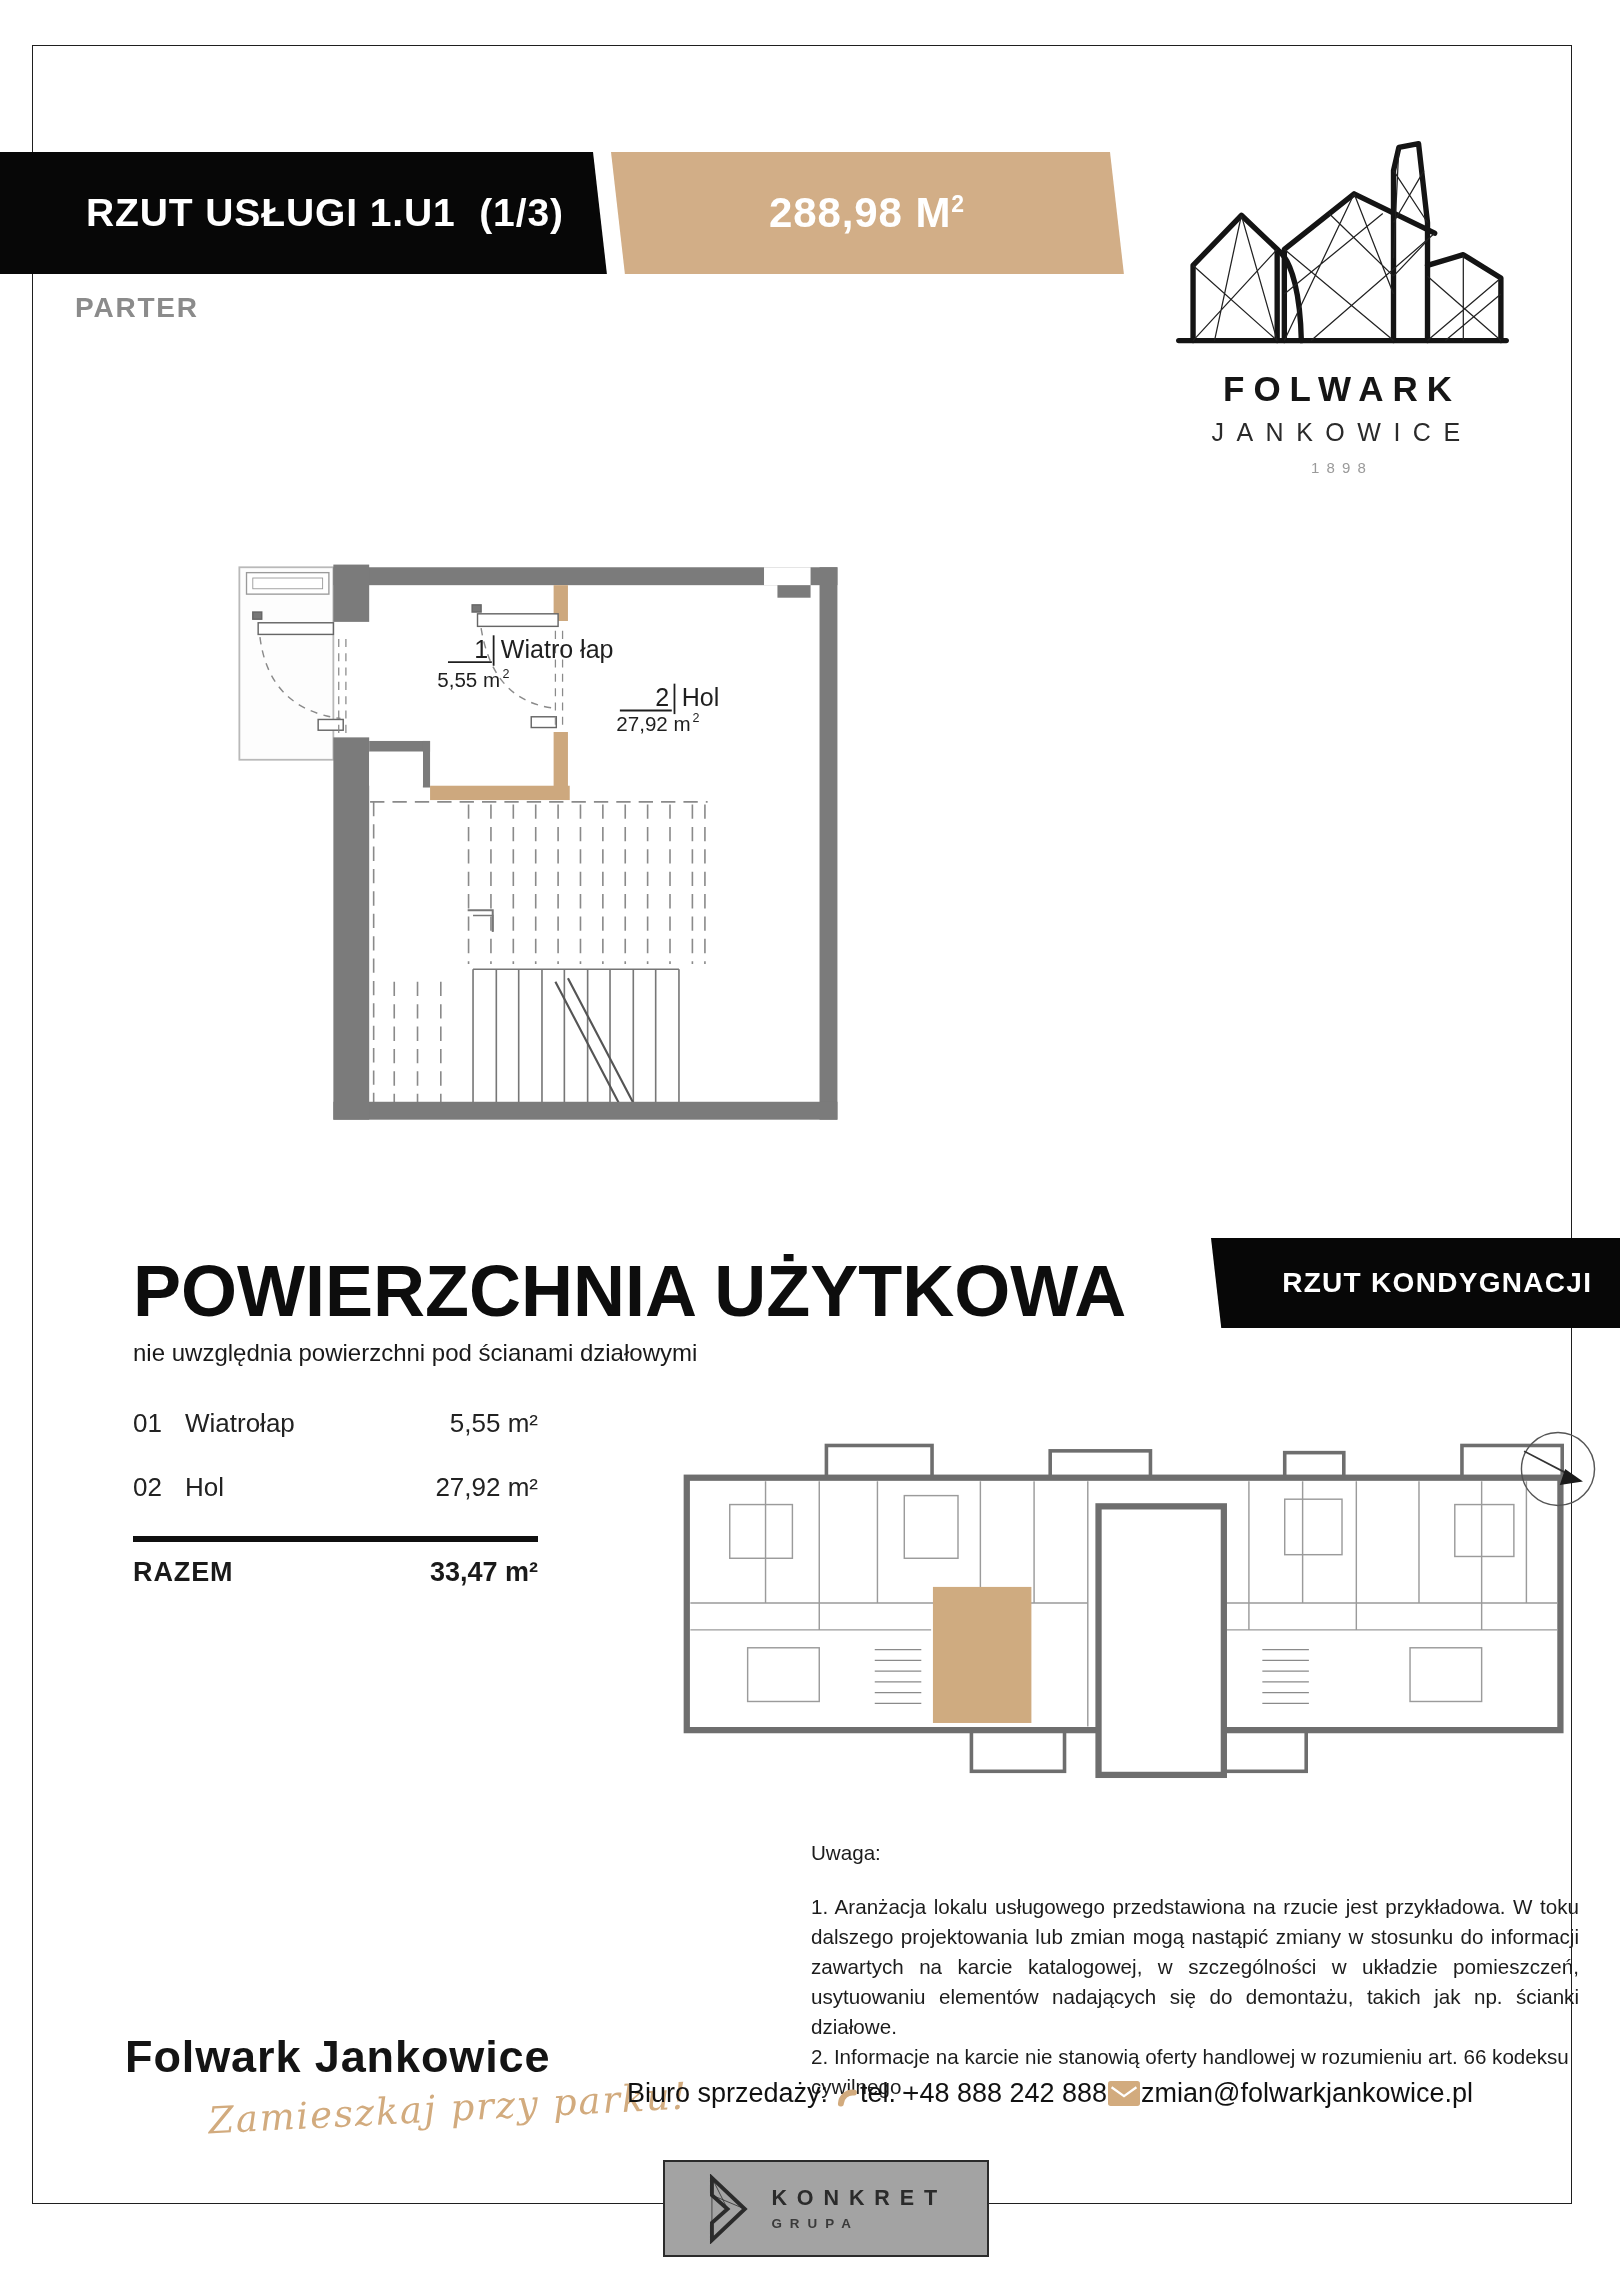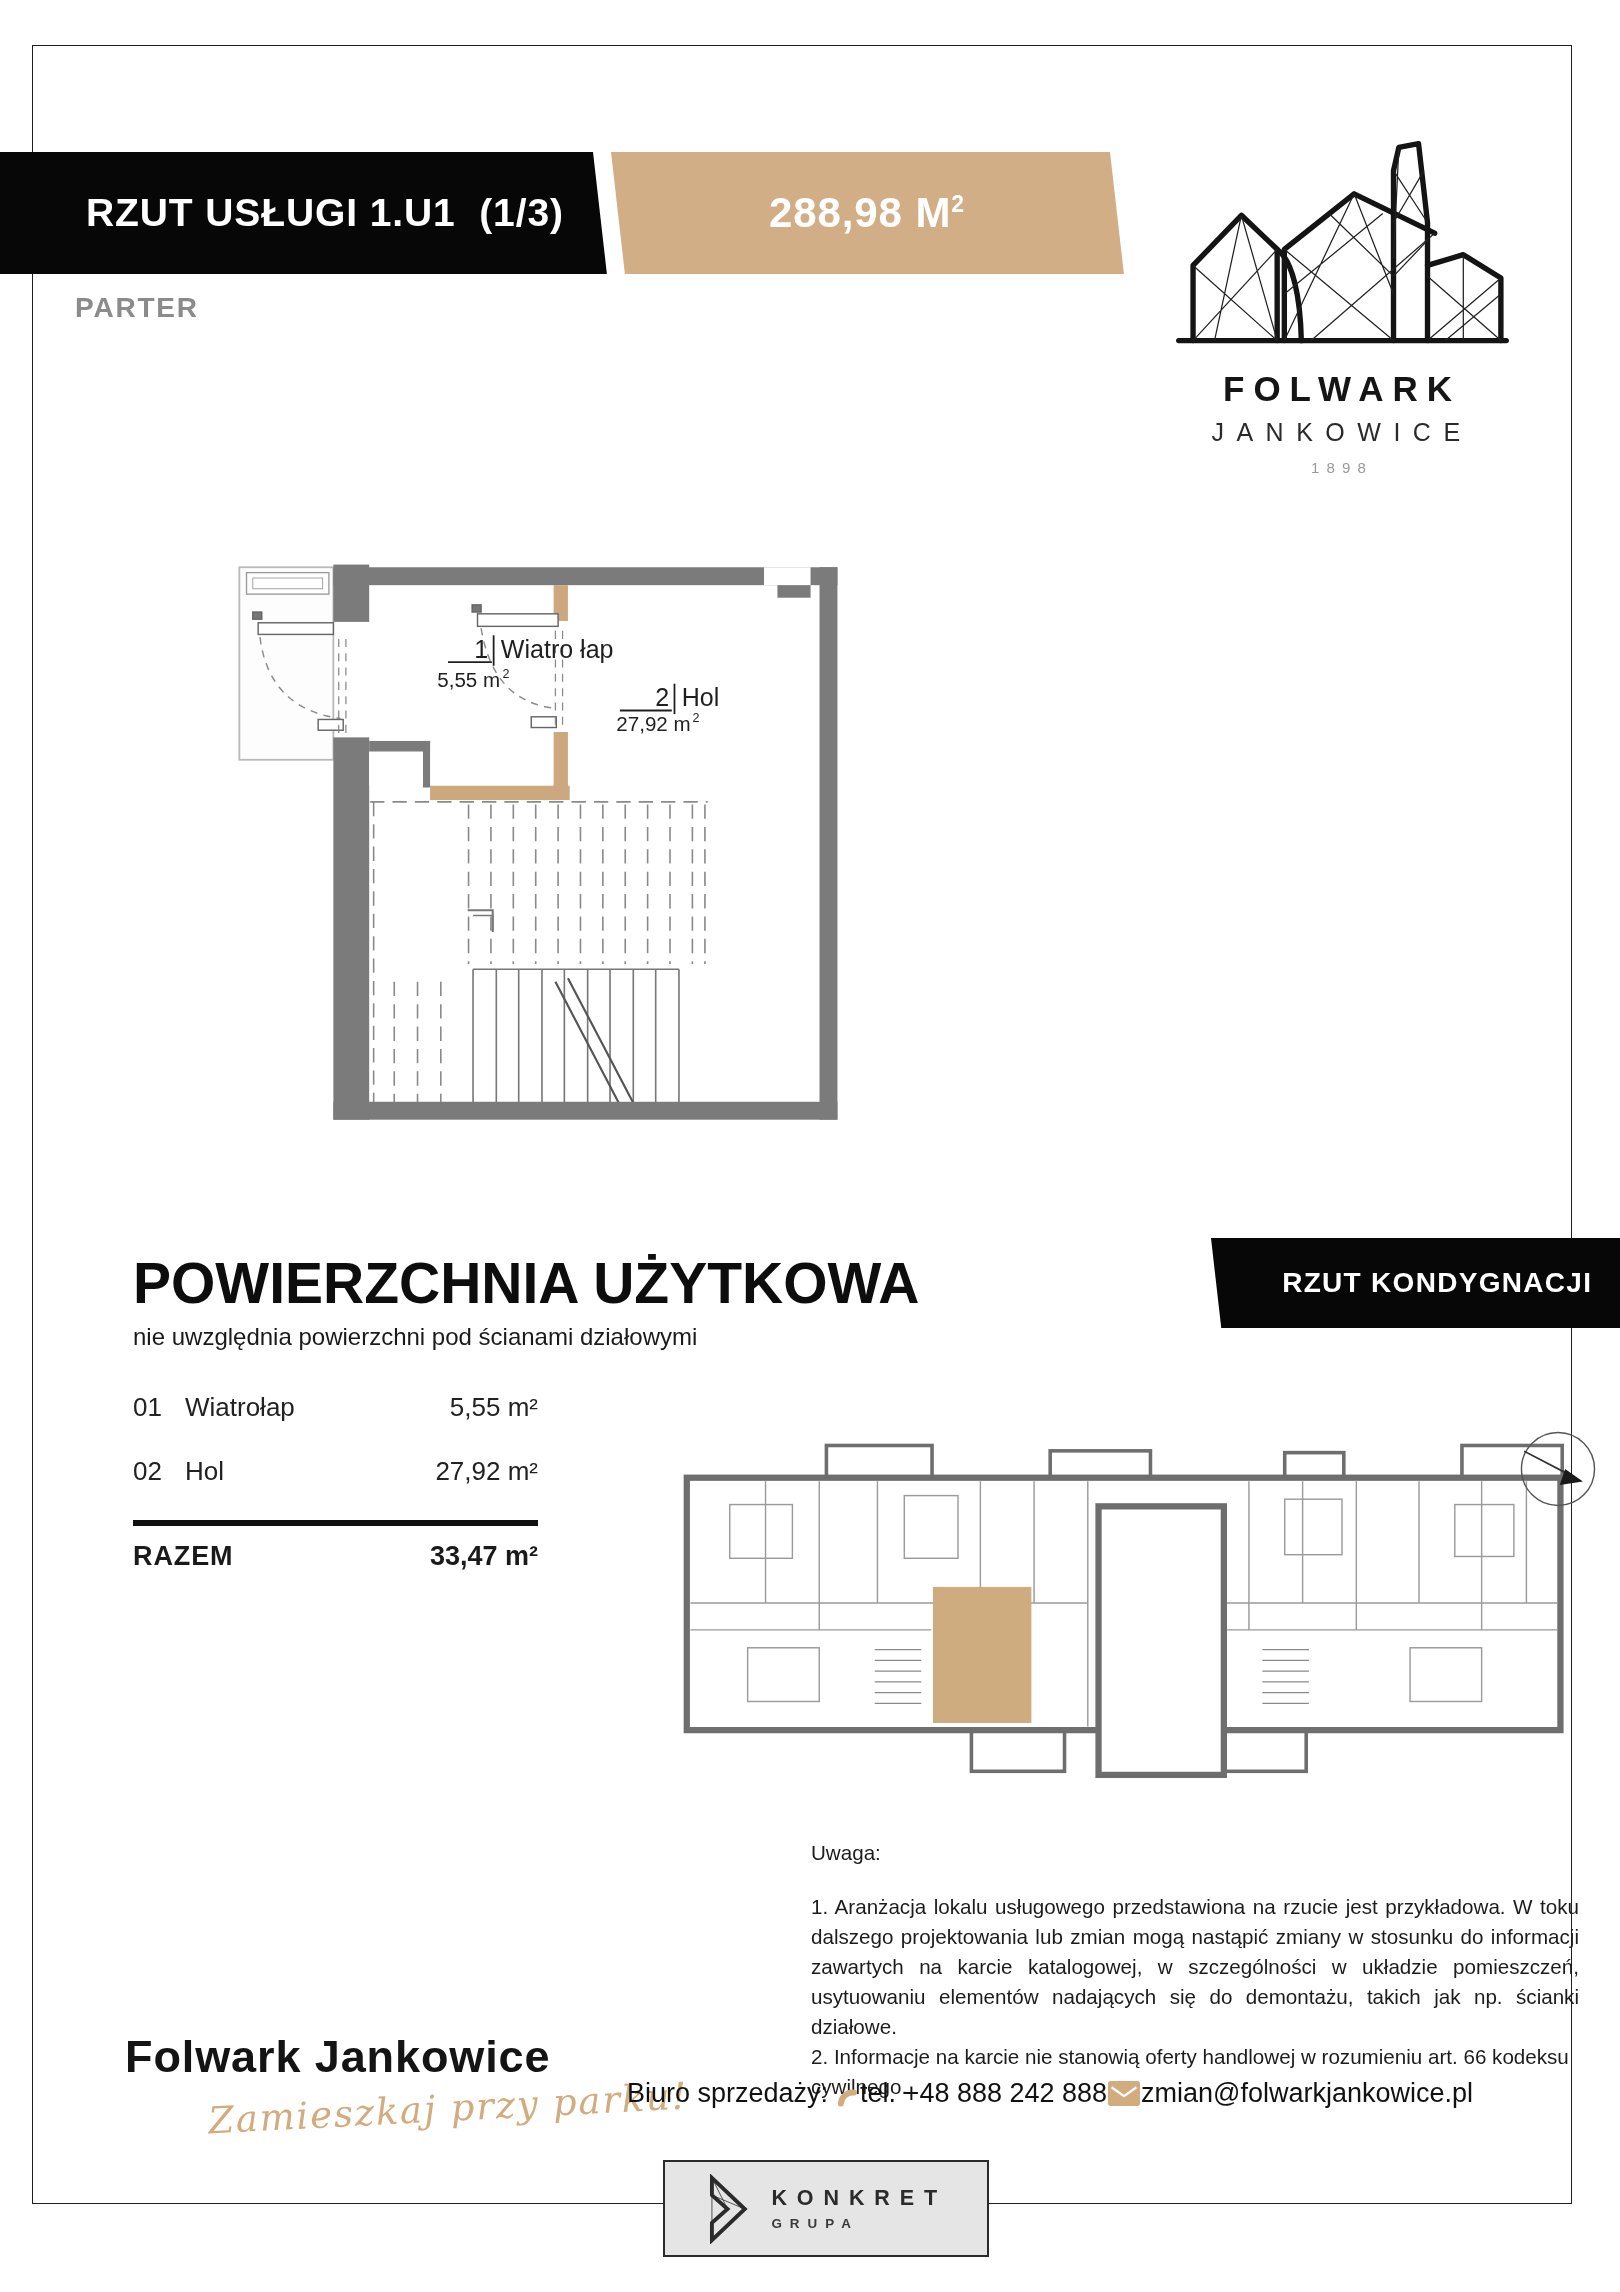--- a/index.html
+++ b/index.html
@@ -34,21 +34,21 @@
     position:absolute; left:75px; top:292px; font-size:28px; font-weight:bold;
     color:#8b8b8b; letter-spacing:1.8px; z-index:2;
   }
   
   .brand{position:absolute; left:1160px; top:115px; width:364px; text-align:center; z-index:2;}
   .brand .b-name{font-size:35px; font-weight:bold; letter-spacing:9px; color:#151515; margin-top:10.7px;}
   .brand .b-city{font-size:25px; font-weight:normal; letter-spacing:12.5px; color:#2a2a2a; margin-top:9px;}
   .brand .b-year{font-size:15px; letter-spacing:7.2px; color:#9a9a9a; margin-top:12.5px;}
   
   .area-block{position:absolute; left:133px; top:1250px; width:421px; z-index:2;}
-  .area-title{font-size:57px; font-weight:800; letter-spacing:0px; color:#0d0d0d; white-space:nowrap;}
+  .area-title{font-size:72px; font-weight:800; letter-spacing:0px; color:#0d0d0d; white-space:nowrap;}
   .area-sub{font-size:24px; color:#1a1a1a; margin-top:7.2px; white-space:nowrap;}
   .area-rows{margin-top:41px; width:405px;}
   .a-row{display:flex; font-size:26px; color:#222; margin-bottom:33px;}
   .a-row .no{width:52px;}
   .a-row .nm{flex:1;}
   .a-row .val{text-align:right;}
   .a-rule{width:405px; height:6.3px; background:#101010; margin-top:1.8px;}
   .a-total{display:flex; width:405px; margin-top:14.3px; font-weight:bold;}
   .a-total .lbl{font-size:27px; letter-spacing:0.9px; flex:1;}
   .a-total .val{font-size:27px; text-align:right;}
@@ -69,21 +69,21 @@
   
   .f-logo{position:absolute; left:125px; top:2031px; font-size:45px; font-weight:800;
     color:#141414; letter-spacing:0.9px; z-index:2;}
   .f-tag{position:absolute; left:208px; top:2087px; font-size:37px; font-style:italic;
     font-family:"DejaVu Serif",serif; color:#d2ab7e; transform:rotate(-3deg); letter-spacing:1.8px; z-index:2;}
   .contact{position:absolute; left:627px; top:2072px; height:43px; display:flex;
     align-items:center; gap:1px; z-index:2;}
   .contact .c-txt{font-size:27px; color:#111; white-space:nowrap;}
   .konkret{
     position:absolute; left:663px; top:2160px; width:322px; height:93px;
-    background:#e5e5e5; border:2.7px solid #2b2b2b; z-index:3;
+    background:#a3a3a3; border:2.7px solid #2b2b2b; z-index:3;
     display:flex; align-items:center; justify-content:center; gap:21.5px;
   }
   .k-name{font-size:21.5px; font-weight:bold; letter-spacing:9.9px; color:#2b2b2b;}
   .k-sub{font-size:13.4px; font-weight:bold; letter-spacing:8px; color:#3a3a3a; margin-top:4.5px;}
   
   .unit-plan{position:absolute; left:233px; top:561px; z-index:2;}
   .key-plan{position:absolute; left:676px; top:1424px; z-index:2;}
   .compass{position:absolute; left:1517px; top:1428px; z-index:2;}
 </style>
 </head>

